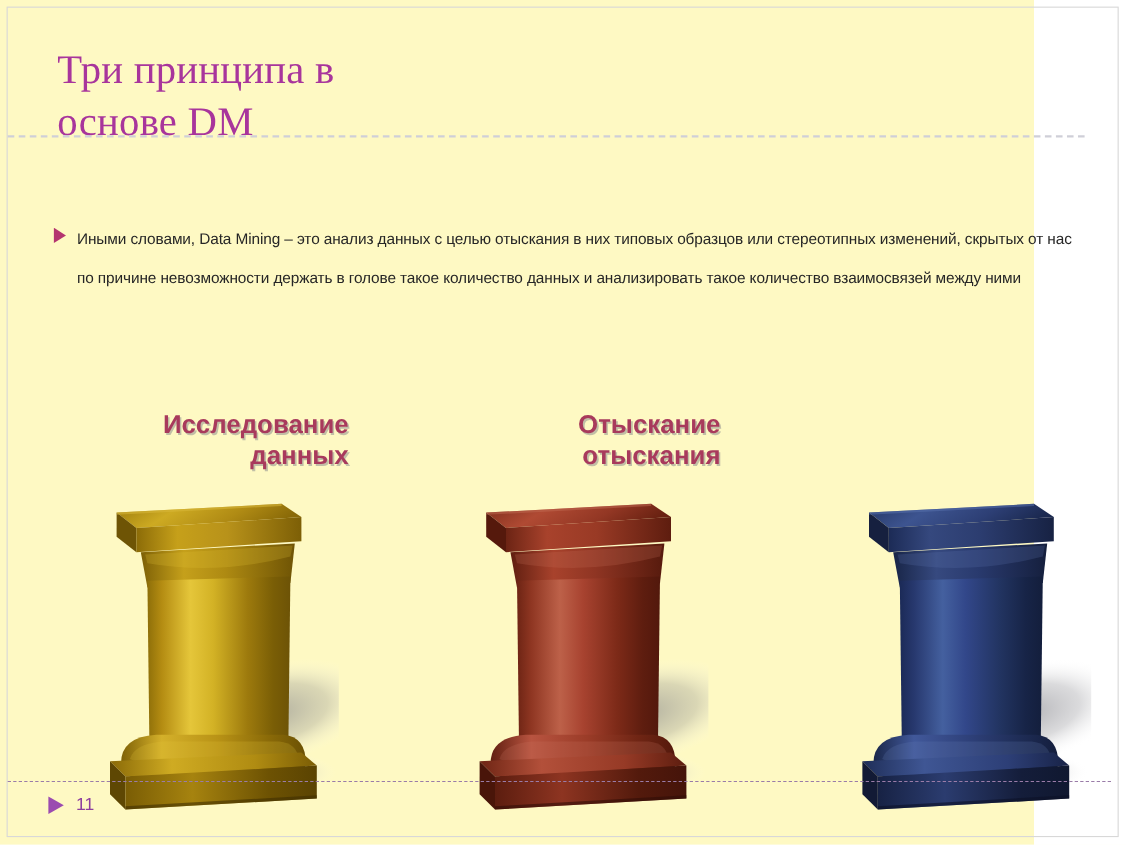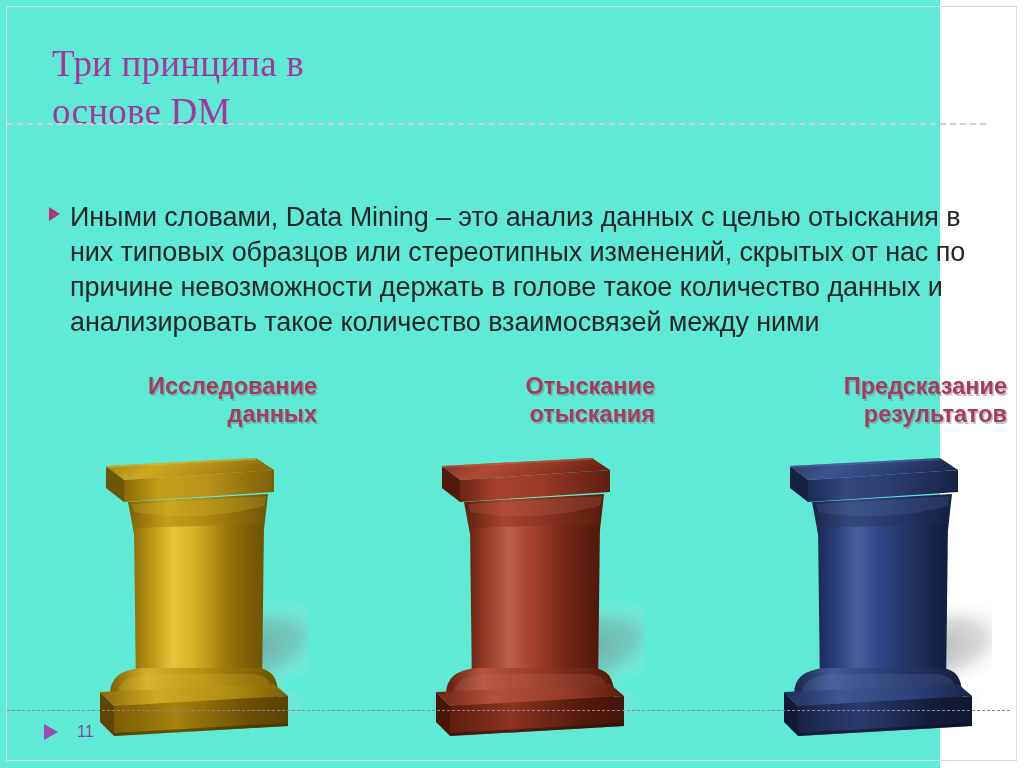--- a/index.html
+++ b/index.html
@@ -11,21 +11,21 @@
     width: 1024px;
     height: 768px;
     overflow: hidden;
     font-family: "Liberation Sans", sans-serif;
   }
 
   #slide {
     position: relative;
     width: 940px;
     height: 768px;
-    background: #5eead4;
+    background: #fef9c3;
     box-sizing: border-box;
   }
 
   
   #slide-frame {
     position: absolute;
     left: 6px;
     top: 6px;
     width: 1011px;
     height: 755px;
@@ -69,21 +69,21 @@
   }
   #body-bullet {
     width: 22px;
     flex: 0 0 22px;
     padding-top: 6px;
   }
   #body-bullet svg { display: block; }
   #body-text {
     flex: 1 1 auto;
     font-family: "Liberation Sans", sans-serif;
-    font-size: 27px;
+    font-size: 14px;
     line-height: 35px;
     color: #262626;
     text-align: left;
     letter-spacing: -0.1px;
   }
 
   
   .caption {
     position: absolute;
     text-align: right;
@@ -120,21 +120,21 @@
     border-top: 1.5px dashed #9a7ca8;
   }
 
   
   #page-marker {
     position: absolute;
     left: 42px;
     top: 722px;
     display: flex;
     align-items: center;
-    gap: 17px;
+    gap: 9px;
   }
   #page-marker svg { display: block; }
   #page-number {
     font-family: "Liberation Sans", sans-serif;
     font-size: 16px;
     color: #8d3f9e;
   }
 </style>
 </head>
 <body>
@@ -153,22 +153,20 @@
         <polygon points="1,1 12,8 1,15" fill="#b4356f"></polygon>
       </svg>
     </span>
     <div id="body-text">Иными словами, Data Mining – это анализ данных с целью отыскания в них типовых образцов или стереотипных изменений, скрытых от нас по причине невозможности держать в голове такое количество данных и анализировать такое количество взаимосвязей между ними</div>
   </div>
 
   <div class="caption" id="caption-0">Исследование
 данных</div>
   <div class="caption" id="caption-1">Отыскание
 отыскания</div>
-  <div class="caption" id="caption-2">Предсказание
-результатов</div>
 
   <div class="pillar" id="pillar-0">
     <svg width="230" height="300" viewBox="0 0 230 300">
       <defs>
         <linearGradient id="g0-shaft" x1="0" y1="0" x2="1" y2="0">
           <stop offset="0.00" stop-color="#8e6f09"></stop>
           <stop offset="0.10" stop-color="#b48c12"></stop>
           <stop offset="0.30" stop-color="#e5c63a"></stop>
           <stop offset="0.46" stop-color="#d3b225"></stop>
           <stop offset="0.70" stop-color="#9d7a0d"></stop>

